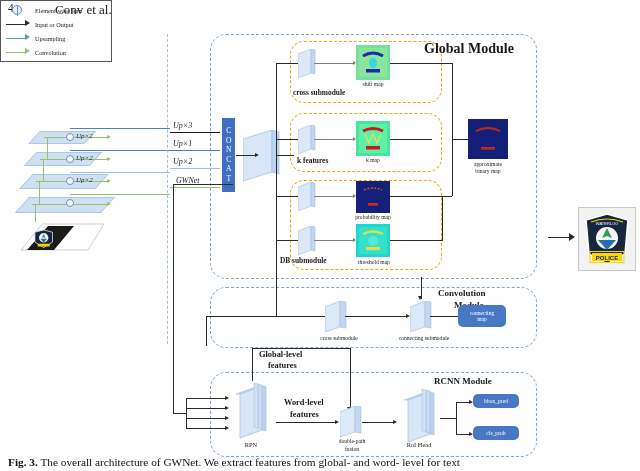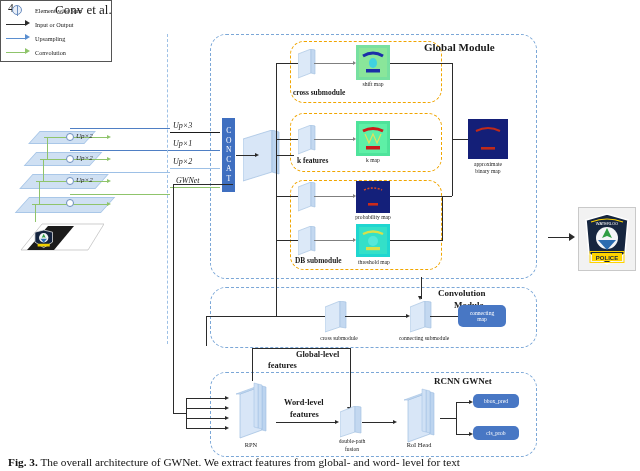--- a/index.html
+++ b/index.html
@@ -172,21 +172,21 @@
 
 <div class="abs" style="left:243px;top:130px;">
   <svg width="40" height="52" viewBox="0 0 40 52">
     <polygon points="0,9 29,0 29,42 0,51" fill="#d8e6f7" stroke="#9dbde0" stroke-width="0.7"></polygon>
     <polygon points="29,0 36,2 36,44 29,42" fill="#bcd4ef" stroke="#9dbde0" stroke-width="0.7"></polygon>
   </svg>
 </div>
 <div class="hline" style="left:236px;top:155px;width:20px;"></div>
 <div class="tri-r" style="left:255px;top:152.6px;"></div>
 
-<div class="abs lbl bold" style="left:424px;top:41px;font-size:11px;">Global Module</div>
+<div class="abs lbl bold" style="left:424px;top:41px;font-size:14px;">Global Module</div>
 
 <div class="vline" style="left:276px;top:63px;height:180px;"></div>
 <div class="hline" style="left:276px;top:155px;width:18px;"></div>
 
 <div class="hline" style="left:276px;top:63px;width:22px;"></div>
 <div class="abs" style="left:298px;top:49px;">
   <svg width="20" height="30" viewBox="0 0 20 30">
       <polygon points="0,5 13,0 13,24 0,29" fill="#dce9f8" stroke="#a8c4e3" stroke-width="0.7"></polygon>
       <polygon points="13,0 17,1 17,25 13,24" fill="#c3d8f0" stroke="#a8c4e3" stroke-width="0.7"></polygon>
     </svg>
@@ -256,21 +256,21 @@
 <div class="map" style="left:356px;top:224px;">
   <svg width="34" height="33" viewBox="0 0 34 33">
     <rect width="34" height="33" fill="#1fd6d0"></rect>
     <rect x="3" y="3" width="28" height="27" fill="#34e0c8"></rect>
     <path d="M7 10 Q17 5 27 10" stroke="#d8e04a" stroke-width="2.4" fill="none"></path>
     <ellipse cx="17" cy="17" rx="5" ry="5" fill="#56e8d8"></ellipse>
     <rect x="10" y="23" width="14" height="3.2" fill="#d8e04a"></rect>
   </svg>
 </div>
 <div class="map-cap" style="left:352px;top:259px;width:44px;">threshold map</div>
-<div class="abs lbl bold" style="left:295px;top:256px;font-size:7.4px;">DB submodule</div>
+<div class="abs lbl bold" style="left:280px;top:256px;font-size:7.4px;">DB submodule</div>
 
 <div class="hline" style="left:390px;top:63px;width:62px;"></div>
 <div class="hline" style="left:390px;top:139px;width:42px;"></div>
 <div class="hline" style="left:390px;top:196px;width:52px;"></div>
 <div class="hline" style="left:390px;top:240px;width:52px;"></div>
 <div class="vline" style="left:442px;top:196px;height:45px;"></div>
 <div class="hline" style="left:442px;top:196px;width:10px;"></div>
 <div class="vline" style="left:452px;top:63px;height:133px;"></div>
 <div class="hline" style="left:452px;top:139px;width:16px;"></div>
 
@@ -330,28 +330,28 @@
 
 <div class="vline" style="left:421px;top:277px;height:22px;"></div>
 <div class="tri-d" style="left:418.4px;top:296px;"></div>
 
 <div class="hline" style="left:430px;top:316px;width:28px;"></div>
 <div class="blue-pill" style="left:458px;top:305px;width:48px;height:22px;flex-direction:column;">
   <span>connecting</span>
   <span>map</span>
 </div>
 
-<div class="abs lbl bold" style="left:259px;top:350px;font-size:8.4px;margin-left:37px;">Global-level</div>
+<div class="abs lbl bold" style="left:259px;top:350px;font-size:8.4px;">Global-level</div>
 <div class="abs lbl bold" style="left:268px;top:361px;font-size:8.4px;">features</div>
 <div class="vline" style="left:252px;top:348px;height:33px;"></div>
 <div class="hline" style="left:252px;top:348px;width:98px;"></div>
 <div class="vline" style="left:350px;top:348px;height:62px;"></div>
 <div class="tri-d" style="left:347.4px;top:407px;"></div>
 
-<div class="abs lbl bold" style="left:434px;top:376px;font-size:9px;">RCNN GWNet</div>
+<div class="abs lbl bold" style="left:434px;top:376px;font-size:9px;">RCNN Module</div>
 
 <div class="hline" style="left:186px;top:398px;width:40px;"></div>
 <div class="tri-r" style="left:225px;top:395.6px;"></div>
 <div class="hline" style="left:186px;top:408px;width:40px;"></div>
 <div class="tri-r" style="left:225px;top:405.6px;"></div>
 <div class="hline" style="left:186px;top:418px;width:40px;"></div>
 <div class="tri-r" style="left:225px;top:415.6px;"></div>
 <div class="hline" style="left:186px;top:428px;width:40px;"></div>
 <div class="tri-r" style="left:225px;top:425.6px;"></div>
 <div class="vline" style="left:186px;top:398px;height:31px;"></div>

